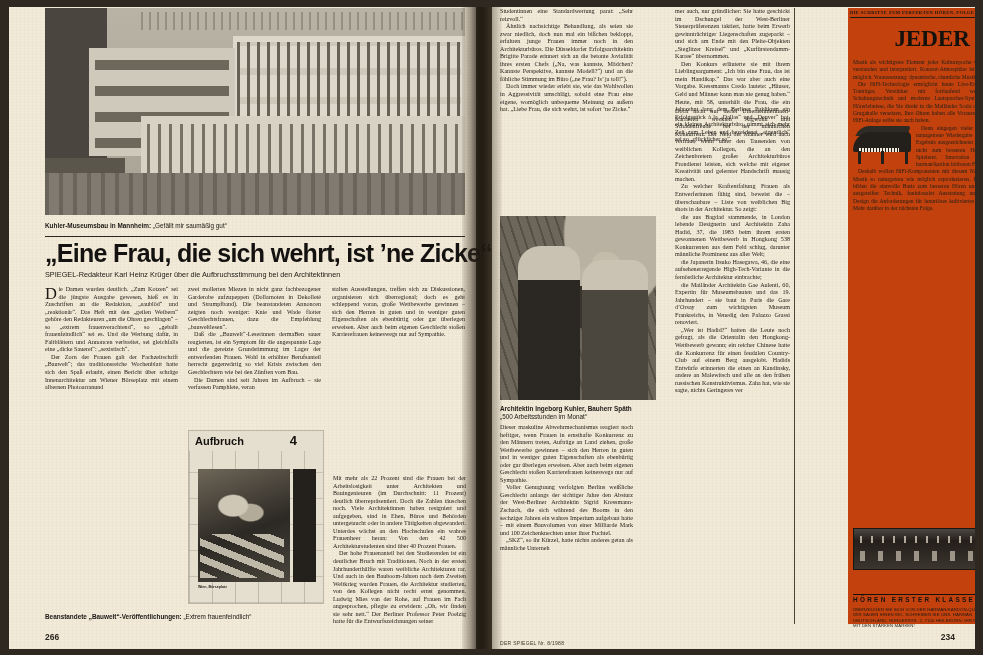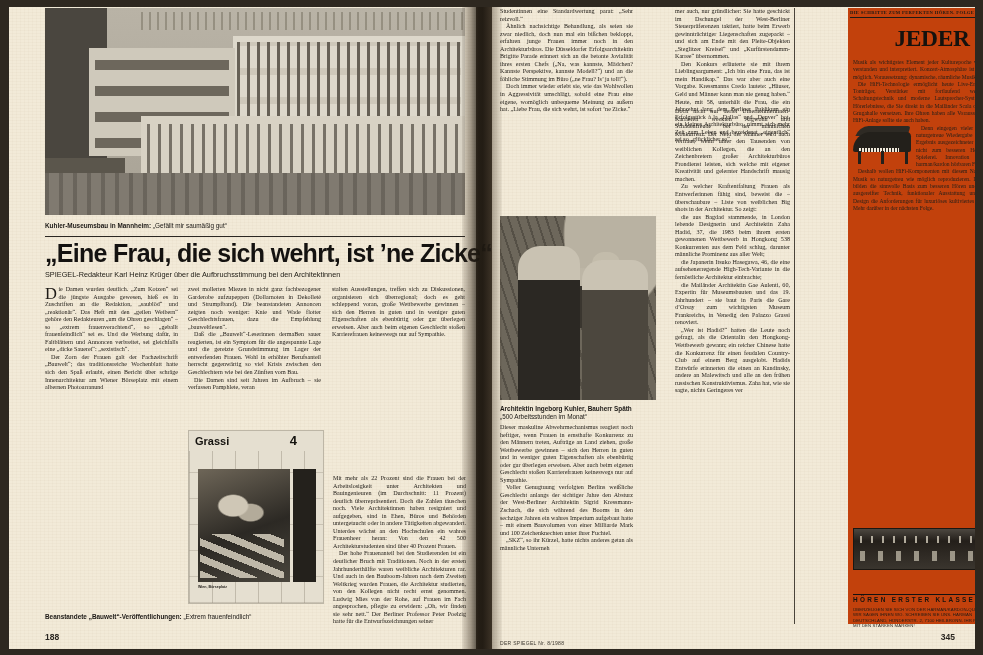--- a/index.html
+++ b/index.html
@@ -425,38 +425,38 @@
       <p>Die Damen sind seit Jahren im Aufbruch – sie verfassen Pamphlete, veran­</p>
     </div>
     <div class="c col-text" id="lc3">
       <p class="first">stalten Ausstellungen, treffen sich zu Diskussionen, organisieren sich überregional; doch es geht schleppend voran, große Wettbewerbe gewinnen – sich den Herren in guten und in weniger guten Eigenschaften als ebenbürtig oder gar überlegen erweisen. Aber auch beim eigenen Geschlecht stoßen Karrierefrauen keineswegs nur auf Sympathie.</p>
     </div>
   </div>
 
 
   <div id="cover-bauwelt">
     <div class="grid"></div>
-    <div class="mast">Grassi</div>
+    <div class="mast">Aufbruch</div>
     <div class="issue">4</div>
     <div class="issue-meta">&nbsp;</div>
     <div class="photo"></div>
     <div class="bar"></div>
     <div class="photocap">Wien, Börseplatz</div>
   </div>
 
   <div id="cols-left-2" class="col-text">
     <p class="first">Mit mehr als 22 Prozent sind die Frauen bei der Arbeitslosigkeit unter Architekten und Bauingenieuren (im Durchschnitt: 11 Prozent) deutlich überrepräsentiert. Doch die Zahlen täuschen noch. Viele Architektinnen haben resigniert und aufgegeben, sind in Ehen, Büros und Behörden untergetaucht oder in andere Tätigkeiten abgewandert. Unterdes wächst an den Hochschulen ein wahres Frauenheer heran: Von den 42 500 Architekturstudenten sind über 40 Prozent Frauen.</p>
     <p>Der hohe Frauenanteil bei den Studierenden ist ein deutlicher Bruch mit Traditionen. Noch in der ersten Jahrhunderthälfte waren weibliche Architekturen rar. Und auch in den Bauboom-Jahren nach dem Zweiten Weltkrieg wurden Frauen, die Architektur studierten, von den Kollegen nicht recht ernst genommen. Ludwig Mies van der Rohe, auf Frauen im Fach angesprochen, pflegte zu erwidern: „Oh, wir finden sie sehr nett.“ Der Berliner Professor Peter Poelzig hatte für die Entwurfszeichnungen seiner</p>
   </div>
 
   <div id="caption-bauwelt" class="caption">
     <span>Beanstandete „Bauwelt“-Veröffentlichungen:</span><span class="sub"> „Extrem frauenfeindlich“</span>
   </div>
 
-  <div id="folio-left" class="folio">188</div>
+  <div id="folio-left" class="folio">266</div>
 
   <div id="cols-right">
     <div class="col-text" id="rc1">
       <p class="first">Studentinnen eine Standardwertung parat: „Sehr reizvoll.“</p>
       <p>Ähnlich nachsichtige Behandlung, als seien sie zwar niedlich, doch nun mal ein bißchen bekloppt, erfahren junge Frauen immer noch in den Architekturbüros. Die Düsseldorfer Erfolgsarchitektin Brigitte Parade erinnert sich an die betonte Jovialität ihres ersten Chefs („Na, was kannste, Mädchen? Kannste Perspektive, kannste Modell?“) und an die föhliche Stimmung im Büro („ne Frau? Is’ ja toll!“).</p>
       <p>Doch immer wieder erlebt sie, wie das Wohlwollen in Aggressivität umschlägt, sobald eine Frau eine eigene, womöglich unbequeme Meinung zu außern hat. „Liebe Frau, die sich wehrt, ist sofort ’ne Zicke.“</p>
     </div>
     <div class="col-text" id="rc2">
       <p class="first">mer auch, nur gründlicher: Sie hatte geschickt im Dschungel der West-Berliner Steuerpräferenzen taktiert, hatte beim Erwerb gewinnträchtiger Liegenschaften zugepackt – und sich am Ende mit den Pleite-Objekten „Steglitzer Kreisel“ und „Kurfürstendamm-Karree“ übernommen.</p>
       <p>Den Konkurs erläuterte sie mit ihrem Lieblingsargument: „Ich bin eine Frau, das ist mein Handikap.“ Das war aber auch eine Vorgabe. Kressmanns Credo lautete: „Häuser, Geld und Männer kann man nie genug haben.“ Heute, mit 58, unterhält die Frau, die ein Jahrzehnt lang dem Berliner Publikum ein Erfolgsstück à la „Dallas“ und „Denver“ bot, ein kleines Architekturbüro, nimmt sich mehr Zeit zum Leben und bezeichnet „eigentlich“ sei so „glücklicher so“.</p>
@@ -485,21 +485,21 @@
   <div class="col-text" id="rc4">
     <p class="first">Doch nicht nur derlei Unternehmerinnen-Karrieren weckten Argwohn und Schadenfreude bei der männlichen Konkurrenz. Der Neid der Männer wird auch vertraut, wenn unter den Tausenden von weiblichen Kollegen, die an den Zeichenbretern großer Architekturbüros Frondienst leisten, sich welche mit eigener Kreativität und gelernter Handschrift mausig machen.</p>
     <p>Zu welcher Kraftentfaltung Frauen als Entwerferinnen fähig sind, beweist die – überschaubare – Liste von weiblichen Big shots in der Architektur. So zeigt:</p>
     <p>die aus Bagdad stammende, in London lebende Designerin und Architektin Zaha Hadid, 37, die 1983 beim ihrem ersten gewonnenen Wettbewerb in Hongkong 538 Konkurrenten aus dem Feld schlug, darunter männliche Prominenz aus aller Welt;</p>
     <p>die Japanerin Itsuko Hasegawa, 46, die eine aufsehenerregende High-Tech-Variante in die fernöstliche Architektur einbrachte;</p>
     <p>die Mailänder Architektin Gae Aulenti, 60, Expertin für Museumsbauten und das 19. Jahrhundert – sie baut in Paris die Gare d’Orsay zum wichtigsten Museum Frankreichs, in Venedig den Palazzo Grassi renoviert.</p>
     <p>„Wer ist Hadid?“ hatten die Leute noch gefragt, als die Orientalin den Hongkong-Wettbewerb gewann; ein reicher Chinese hatte die Konkurrenz für einen feudalen Country-Club auf einem Berg ausgelobt. Hadids Entwürfe erinnerten die einen an Kandinsky, andere an Malewitsch und alle an den frühen russischen Konstruktivismus. Zaha hat, wie sie sagte, nichts Geringeres ver­</p>
   </div>
 
   <div id="footer-right">DER SPIEGEL Nr. 8/1988</div>
-  <div id="folio-right" class="folio">345</div>
+  <div id="folio-right" class="folio">234</div>
 
   <div id="ad-rule-left"></div>
   <div id="ad">
     <div id="ad-kicker">Die Schritte zum perfekten Hören. Folge I.</div>
     <div id="ad-kicker-rule"></div>
     <div id="ad-headline">
       <div>JEDER</div>
     </div>
     <div id="ad-body">
       <p class="first">Musik als wichtigstes Element jeder Kulturepoche wird individuell verstanden und interpretiert. Konzert-Atmosphäre ist auch zu Hause möglich. Voraussetzung: dynamische, räumliche Musikreproduktion.</p>

